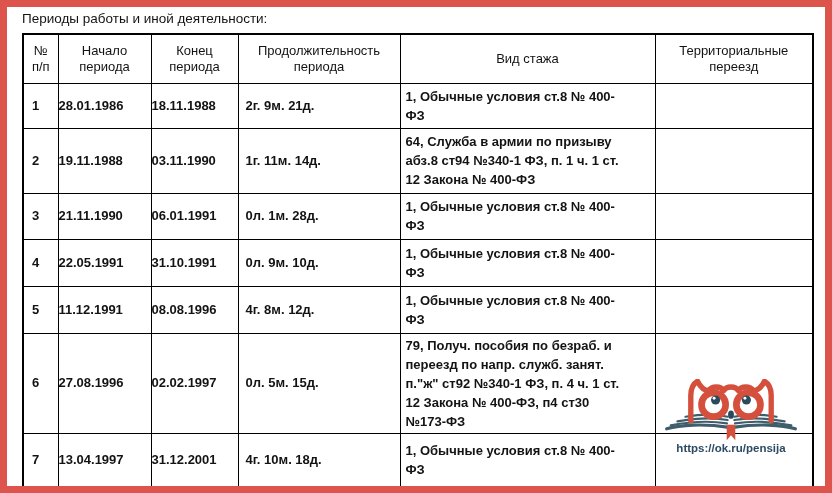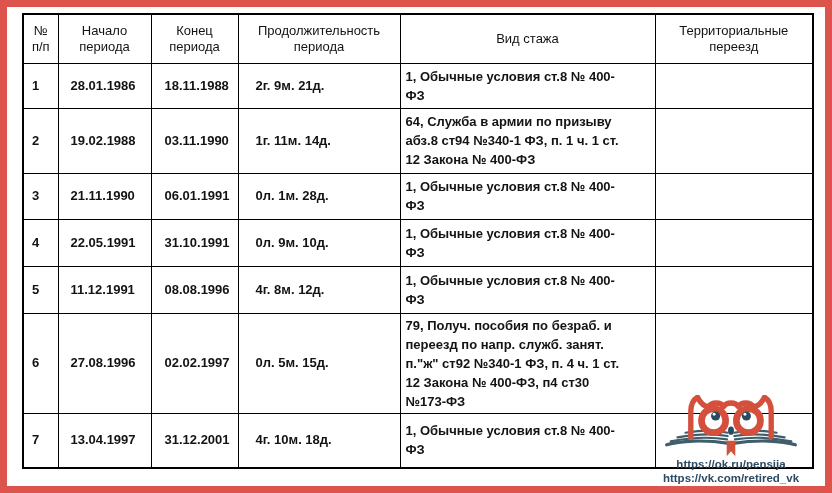--- a/index.html
+++ b/index.html
@@ -20,47 +20,48 @@
     border:1.5px solid #000; color:#131313; overflow:hidden;
   }
   .periods th {
     font-weight:normal; font-size:13px; line-height:16px;
     text-align:center; vertical-align:middle; white-space:pre; padding:2px 1px;
   }
   .periods td {
     font-weight:bold; font-size:13px; line-height:16px; vertical-align:middle;
   }
   td.num  { padding-left:8px; }
-  td.start{ padding-left:12px; }
-  td.end  { padding-left:13px; }
-  td.dur  { padding-left:17px; }
+  td.start{ padding-left:0; }
+  td.end  { padding-left:0; }
+  td.dur  { padding-left:7px; }
   td.kind { padding:2px 2px 2px 5px; white-space:pre; line-height:19px; }
   thead tr { height:49px; }
   tbody tr:nth-child(1){ height:45px; }
   tbody tr:nth-child(2){ height:65px; }
   tbody tr:nth-child(3){ height:46px; }
   tbody tr:nth-child(4){ height:47px; }
   tbody tr:nth-child(5){ height:47px; }
   tbody tr:nth-child(6){ height:96px; }
   tbody tr:nth-child(7){ height:55px; }
   .watermark {
-    position:absolute; left:643px; top:388px; width:162px;
+    position:absolute; left:643px; top:372px; width:162px;
     text-align:center; z-index:5;
   }
   .watermark svg { display:block; margin:0 auto; }
   .wm-link {
     font-size:11.5px; font-weight:bold; line-height:14px;
     color:#2d4a63; white-space:nowrap;
   }
 </style>
 </head>
 <body>
 
 <div class="frame">
 
+  <p class="title">Периоды работы и иной деятельности:</p>
 
   <table class="periods">
     <colgroup>
       <col style="width:35px">
         <col style="width:93px">
         <col style="width:87px">
       <col style="width:162px">
         <col style="width:255px">
         <col style="width:158px">
     </colgroup>
@@ -84,21 +85,21 @@
         <td class="num">1</td>
         <td class="start">28.01.1986</td>
         <td class="end">18.11.1988</td>
         <td class="dur">2г. 9м. 21д.</td>
         <td class="kind">1, Обычные условия ст.8 № 400-
 ФЗ</td>
         <td class="terr"></td>
       </tr>
       <tr>
         <td class="num">2</td>
-        <td class="start">19.02.1988</td>
+        <td class="start">19.11.1988</td>
         <td class="end">03.11.1990</td>
         <td class="dur">1г. 11м. 14д.</td>
         <td class="kind">64, Служба в армии по призыву
 абз.8 ст94 №340-1 ФЗ, п. 1 ч. 1 ст.
 12 Закона № 400-ФЗ</td>
         <td class="terr"></td>
       </tr>
       <tr>
         <td class="num">3</td>
         <td class="start">21.11.1990</td>
@@ -175,16 +176,15 @@
       <circle cx="37" cy="19" r="9" fill="#ffffff" stroke="#d5503c" stroke-width="5"></circle>
       <circle cx="63" cy="19" r="9" fill="#ffffff" stroke="#d5503c" stroke-width="5"></circle>
       <circle cx="38.5" cy="15.5" r="3.4" fill="#2c4a5e"></circle>
       <circle cx="61.5" cy="15.5" r="3.4" fill="#2c4a5e"></circle>
       <circle cx="37.4" cy="14.3" r="1.1" fill="#ffffff"></circle>
       <circle cx="60.4" cy="14.3" r="1.1" fill="#ffffff"></circle>
 
       <ellipse cx="50" cy="26.5" rx="2.2" ry="3.1" fill="#2c4a5e"></ellipse>
     </svg>
     <div class="wm-link">https://ok.ru/pensija</div>
-    <div class="wm-link">https://vk.com/retired_vk</div>
   </div>
 
 </div>
 
 </body></html>

